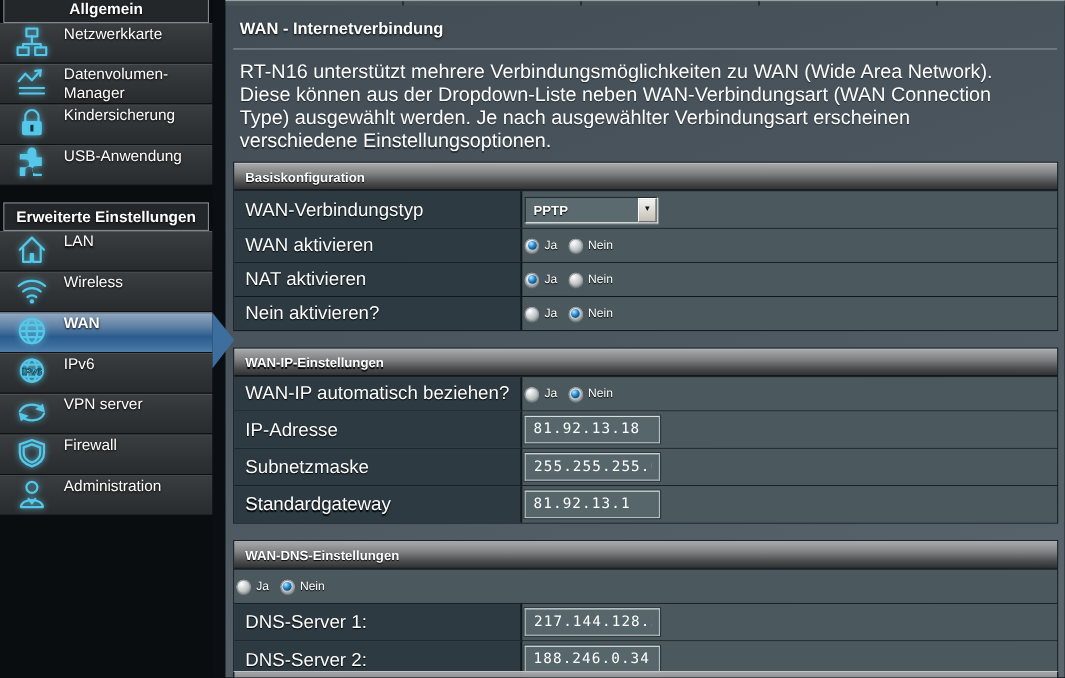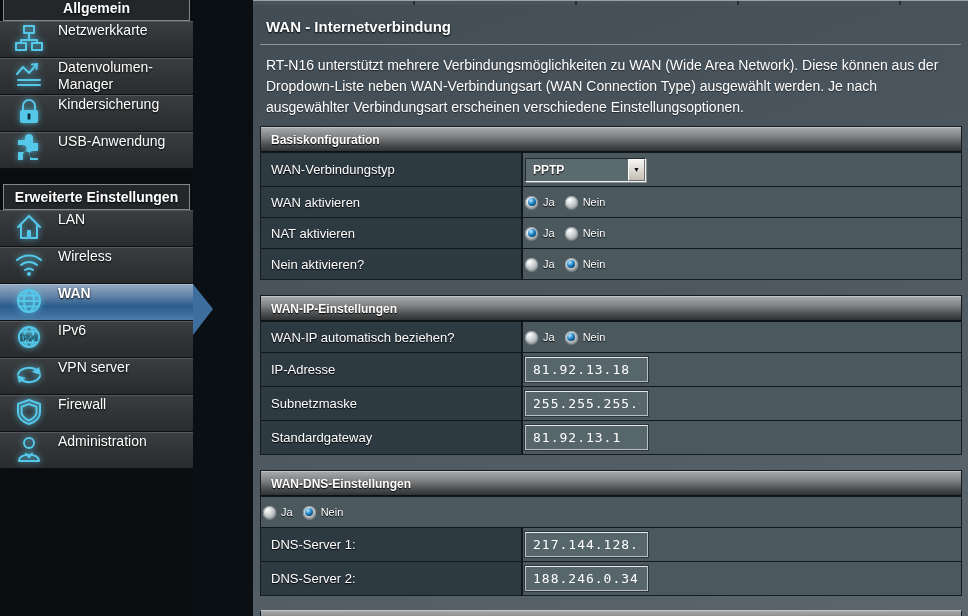--- a/index.html
+++ b/index.html
@@ -30,42 +30,42 @@
       border-top:1px solid #a8bccf; }
   .side-item.selected .lbl { font-weight:bold; }
   .side-item.selected::after { content:''; position:absolute; right:-20px; top:-1px;
       width:0; height:0; border-top:25px solid transparent;
       border-bottom:26px solid transparent; border-left:20px solid #3e6e9d; }
 
   
   #content { position:absolute; left:193px; top:0; width:775px; height:616px;
              background:#0a0f14; }
   #panel { position:absolute; left:12px; top:0; right:0; bottom:0;
-           background:linear-gradient(160deg,#414c54 0%,#4b565e 45%,#5c666e 100%);margin-left:48px; }
+           background:linear-gradient(160deg,#414c54 0%,#4b565e 45%,#5c666e 100%); }
   #tabstrip { height:5px; background:#49535a; border-top:1px solid #99a1a7;
            background-image:repeating-linear-gradient(90deg, transparent 0 160px, #262d33 160px 162px); }
   #page-title { color:#fff; font-weight:bold; font-size:15px;
            padding:13px 12px 9px 13px; text-shadow:0 1px 2px #000; }
   #title-rule { height:1px; background:#8b9399; margin:0 7px; }
-  #page-desc { color:#fff; font-size:14px; line-height:21px;
+  #page-desc { color:#fff; font-size:18px; line-height:21px;
            padding:10px 14px 8px 13px; max-width:740px; text-shadow:0 1px 1px rgba(0,0,0,.5); }
 
   
   .section { margin:0 6px 15px 7px; border:1px solid #141c21; }
   .section-header { height:25px; display:flex; align-items:center; padding-left:10px;
            color:#fff; font-weight:bold; font-size:12px; text-shadow:0 1px 1px #000;
            border-top:1px solid #c2c4c6; border-bottom:1px solid #0c1114;
            background:linear-gradient(180deg,#a6a8aa 0%,#7c7e80 40%,#4a4c4e 75%,#303234 100%); }
   .row { display:flex; border-top:1px solid #10181d; }
   .row:first-of-type { border-top:none; }
   .row-radio  { height:31px; }
   .row-select { height:34px; }
   .row-input  { height:34px; }
   .cell-label { width:262px; flex:0 0 262px; background:#2d3a42; color:#fff;
-           font-size:13px; display:flex; align-items:center; padding-left:10px;
+           font-size:17px; display:flex; align-items:center; padding-left:10px;
            border-right:2px solid #10181d; text-shadow:0 1px 1px #000; }
   .cell-value { flex:1; background:#4b595e; display:flex; align-items:center;
            padding-left:2px; }
 
   
   .radio { width:13px; height:13px; border-radius:50%; position:relative; cursor:pointer;
            background:radial-gradient(circle at 35% 30%, #ffffff 0%, #c3c7c9 50%, #74797c 100%);
            box-shadow:inset 0 0 0 1px #8f9598, 0 1px 1px rgba(255,255,255,.25); }
   .radio.checked::after { content:''; position:absolute; left:2.5px; top:2.5px;
            right:2.5px; bottom:2.5px; border-radius:50%;

